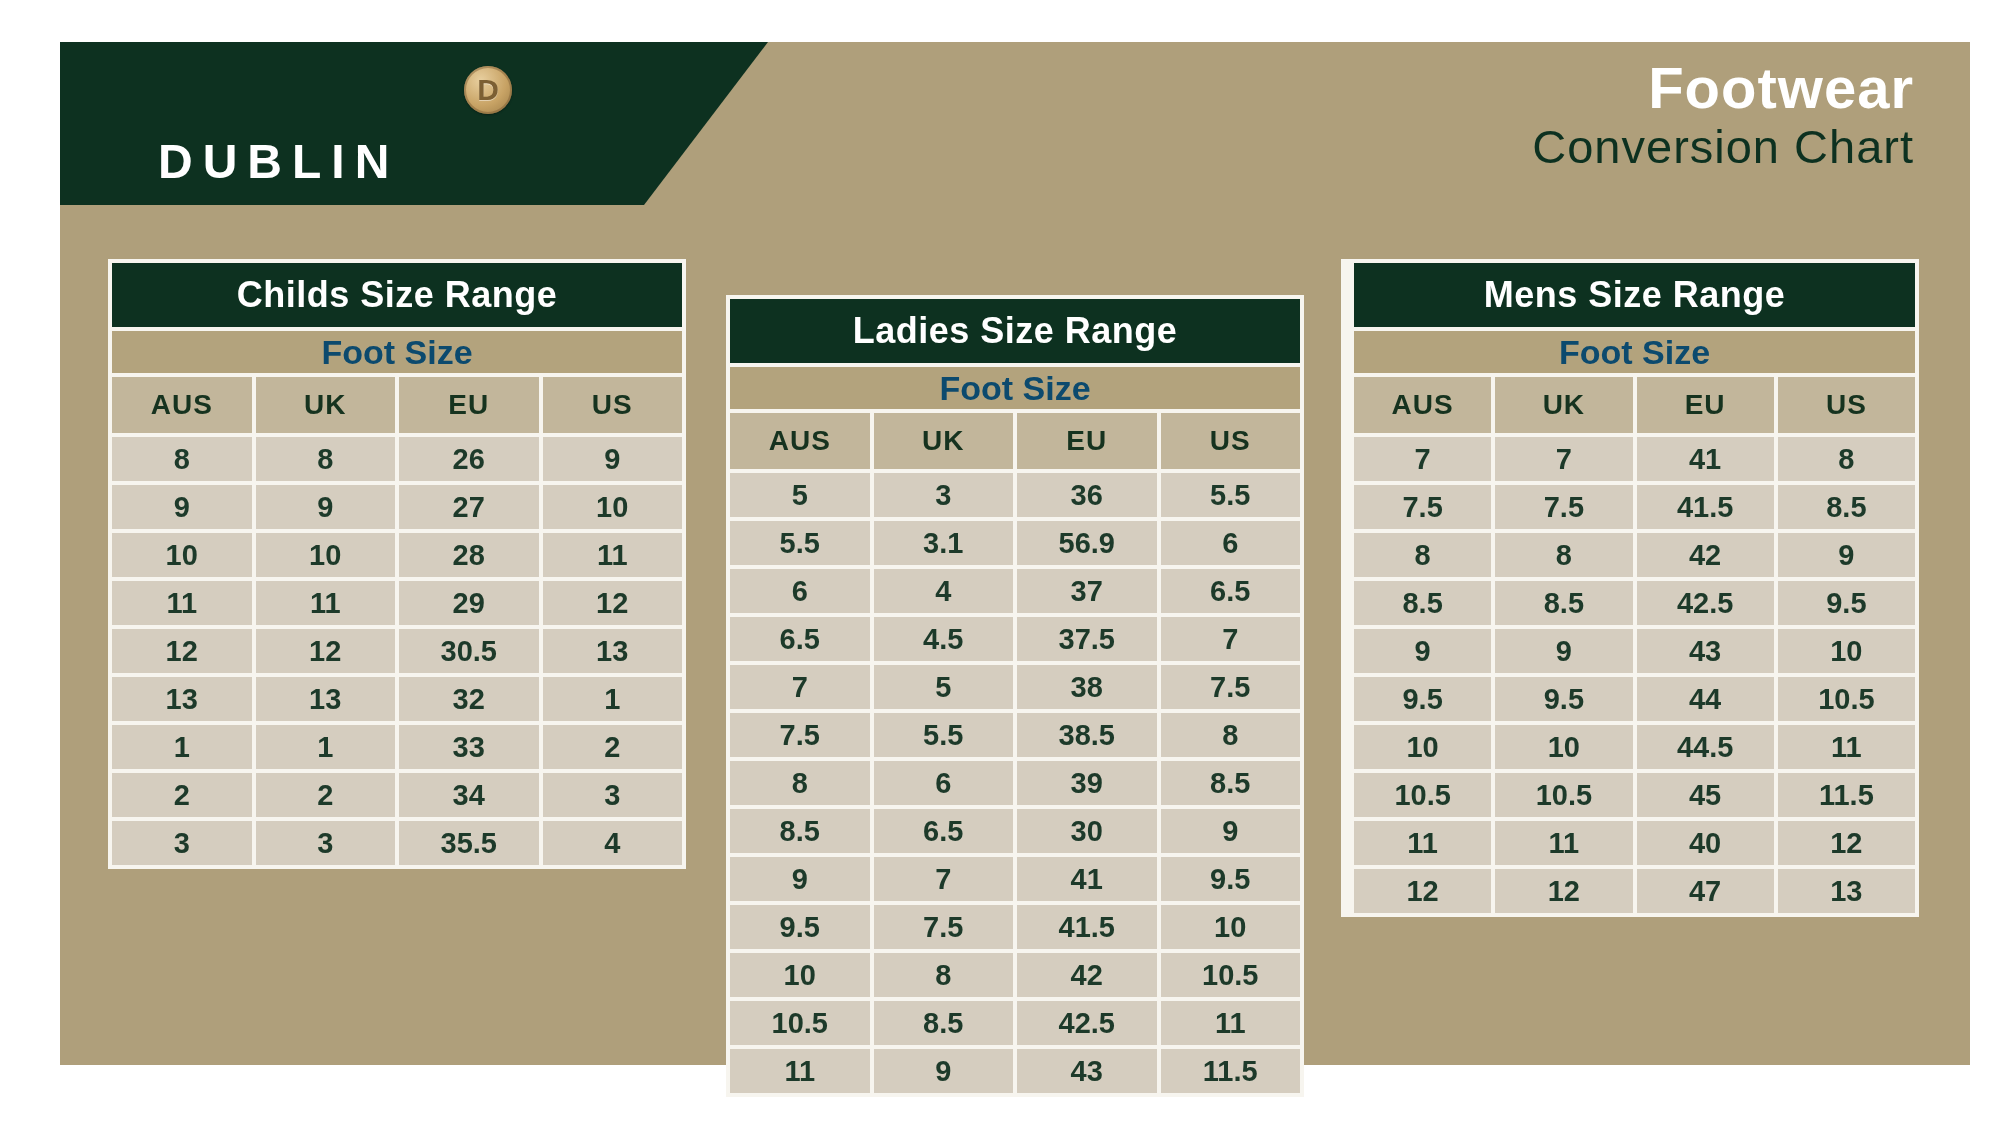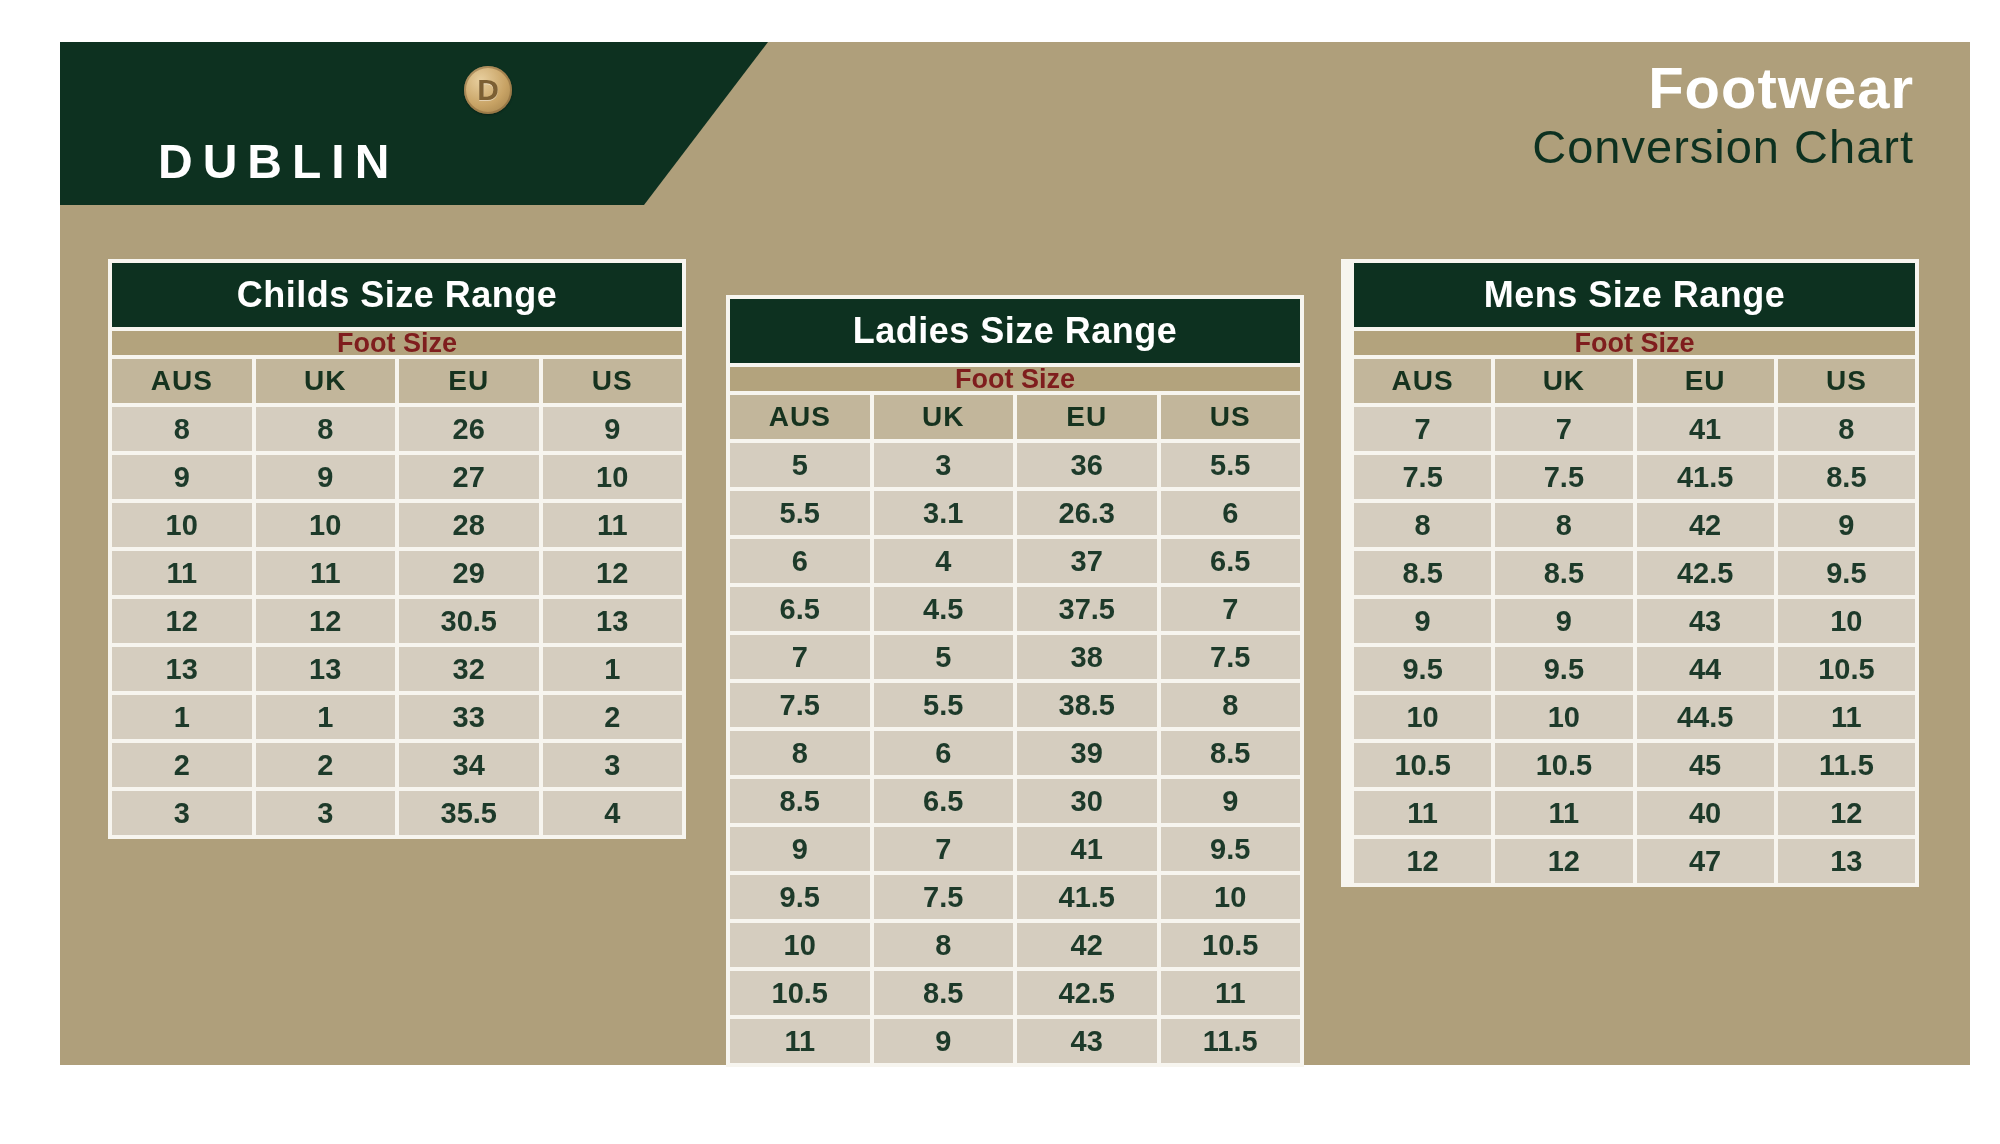--- a/index.html
+++ b/index.html
@@ -82,40 +82,40 @@
   .tbl-title{
     background:var(--brand-green,#0d3120);
     color:#ffffff;
     height:64px;
     display:flex;align-items:center;justify-content:center;
     font-size:36px;font-weight:bold;
     letter-spacing:.5px;
   }
   .tbl-sub{
     background:var(--sub-tan,#b3a37d);
-    color:#7f1d1d;
-    height:24px;
+    color:#0c4a6e;
+    height:42px;
     display:flex;align-items:center;justify-content:center;
-    font-size:27px;font-weight:bold;
+    font-size:34px;font-weight:bold;
   }
   .tbl-head,.tbl-row{
     display:grid;
     grid-template-columns:repeat(4,1fr);
     gap:4px;
   }
   .tbl-body{
     display:flex;flex-direction:column;gap:4px;
   }
   .cell{
     display:flex;align-items:center;justify-content:center;
   }
   .head-cell{
     background:var(--colhead-tan,#c2b69b);
     color:#16331f;
-    height:44px;
+    height:56px;
     font-size:28px;font-weight:bold;
     letter-spacing:1px;
   }
   .data-cell{
     background:var(--cell-beige,#d5cdbf);
     color:var(--text-green,#1d3a2a);
     height:44px;
     font-size:29px;font-weight:600;
   }
 </style>
@@ -215,21 +215,21 @@
     <div class="tbl-body">
         <div class="tbl-row">
           <div class="cell data-cell">5</div>
           <div class="cell data-cell">3</div>
           <div class="cell data-cell">36</div>
           <div class="cell data-cell">5.5</div>
         </div>
         <div class="tbl-row">
           <div class="cell data-cell">5.5</div>
           <div class="cell data-cell">3.1</div>
-          <div class="cell data-cell">26.3</div>
+          <div class="cell data-cell">56.9</div>
           <div class="cell data-cell">6</div>
         </div>
         <div class="tbl-row">
           <div class="cell data-cell">6</div>
           <div class="cell data-cell">4</div>
           <div class="cell data-cell">37</div>
           <div class="cell data-cell">6.5</div>
         </div>
         <div class="tbl-row">
           <div class="cell data-cell">6.5</div>

